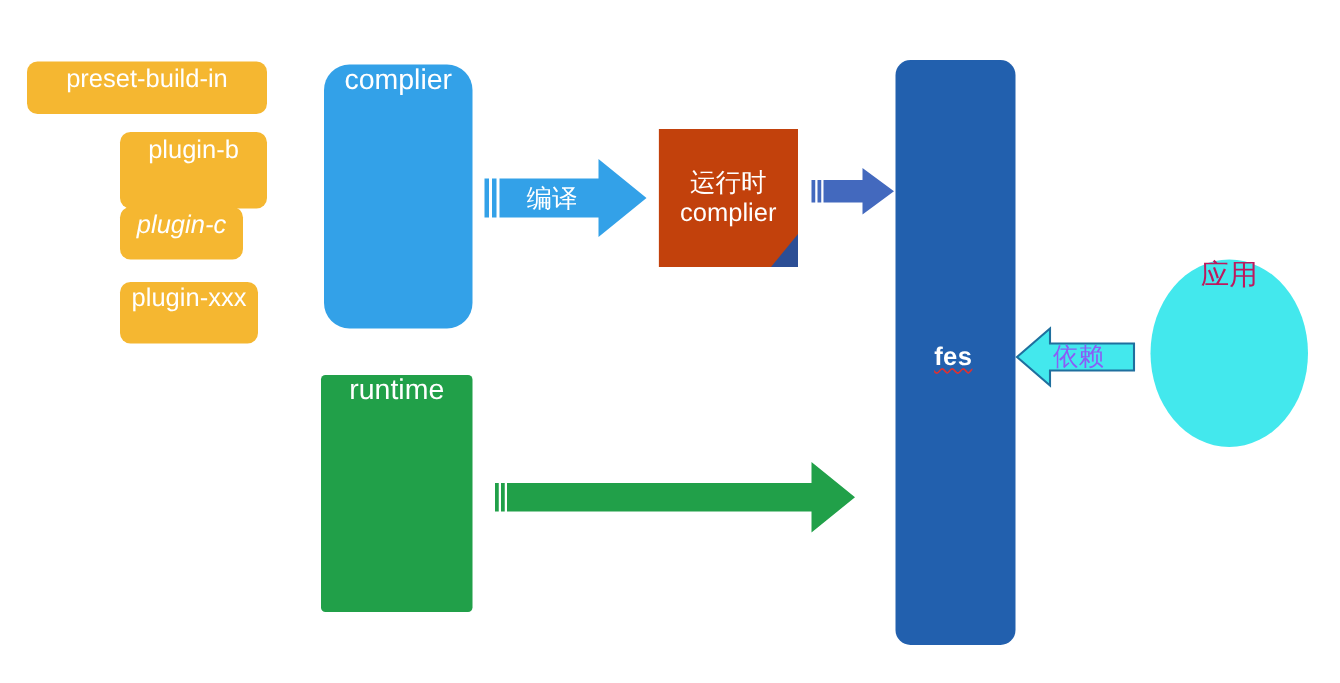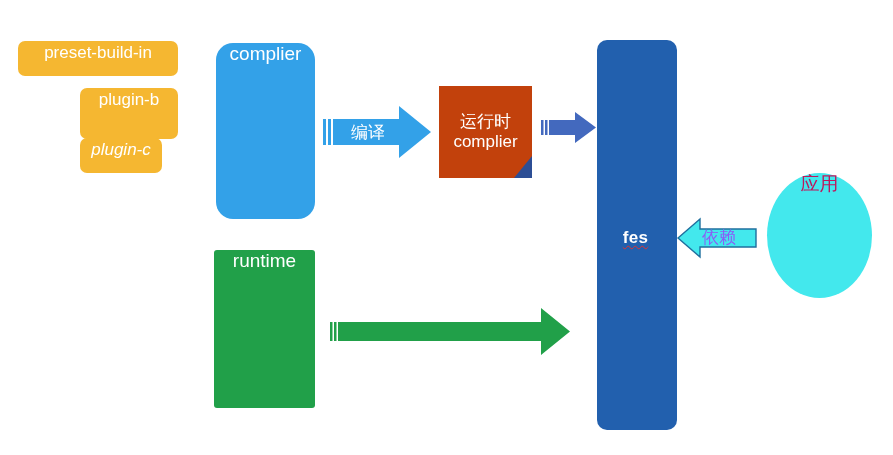--- a/index.html
+++ b/index.html
@@ -128,20 +128,23 @@
   </div>
 
   <div class="node chip" style="left:80px; top:88px; width:98px; height:51px;">
     <span>plugin-b</span>
   </div>
 
   <div class="node chip" style="left:80px; top:138px; width:82px; height:35px;font-style:italic;">
     <span>plugin-c</span>
   </div>
 
+  <div class="node chip" style="left:80px; top:188px; width:92px; height:41px; line-height:1.05;">
+    <span style="display:block; word-break:break-all;">plugin-xxx</span>
+  </div>
 
   <div class="node complier" style="left:216px; top:43px; width:99px; height:176px;border-radius:17px;">
     <span>complier</span>
   </div>
 
   <div class="node runtime" style="left:214px; top:250px; width:101px; height:158px;">
     <span>runtime</span>
   </div>
 
   <svg class="arrow-svg" style="left:323px; top:103px;" width="110" height="58" viewBox="0 0 110 58">

